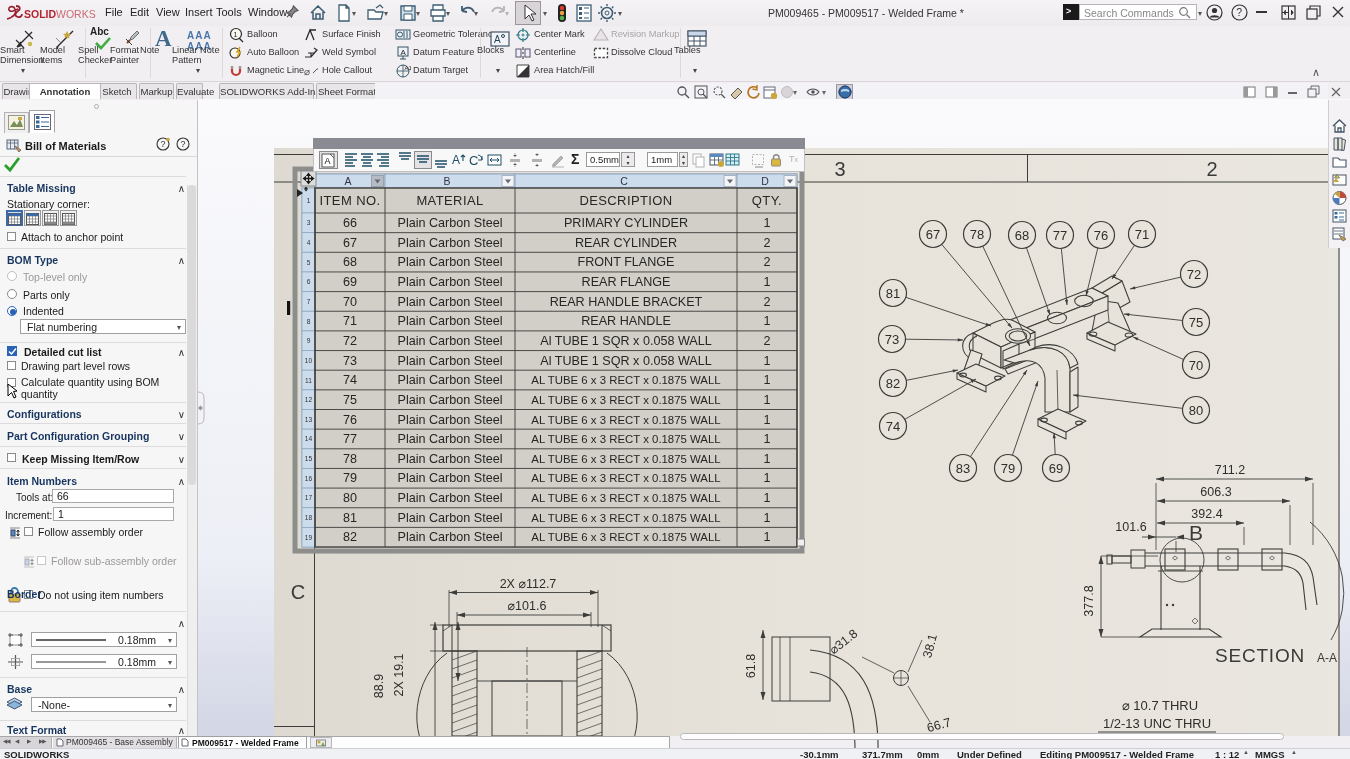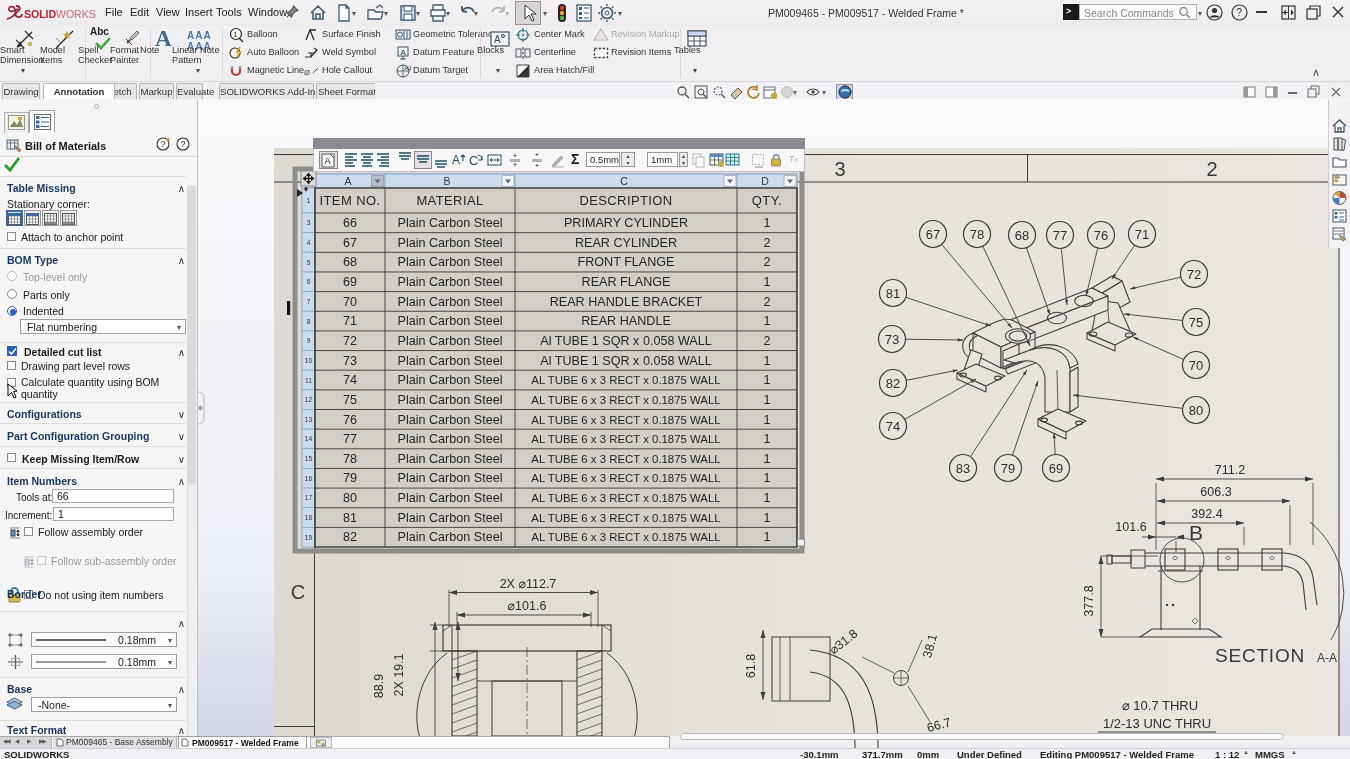--- a/index.html
+++ b/index.html
@@ -244,33 +244,33 @@
     <path d="M2 14 L14 2 L14 14 Z" fill="#333"></path>
   </svg>
 <div class="abs rsmall" style="left:534px;top:65px">Area Hatch/Fill</div>
 <svg class="abs" style="left:593px;top:27px" width="16" height="16" viewBox="0 0 16 16">
     <path d="M8 2 L15 13 H1 Z" stroke="#b8b4b8" fill="#e8e4e8" stroke-width="1.2"></path>
   </svg>
 <div class="abs rsmall gray" style="left:611px;top:29px">Revision Markup</div>
 <svg class="abs" style="left:593px;top:45px" width="16" height="16" viewBox="0 0 16 16">
     <rect x="1.5" y="3.5" width="13" height="9" stroke="#444" stroke-dasharray="2.5 1.6" fill="#fff" stroke-width="1.3"></rect>
   </svg>
-<div class="abs rsmall" style="left:611px;top:47px">Revision Items</div>
+<div class="abs rsmall" style="left:611px;top:47px">Dissolve Cloud</div>
 <div class="sep" style="left:680px"></div>
 <svg class="abs" style="left:686px;top:28px" width="22" height="22" viewBox="0 0 22 22">
     <rect x="2" y="3" width="18" height="15" stroke="#456" fill="#fff" stroke-width="1.2"></rect>
     <path d="M2 8 H20 M2 13 H20 M8 3 V18 M14 3 V18" stroke="#456"></path>
     <rect x="2" y="3" width="18" height="5" fill="#c8d8ea" stroke="#456"></rect>
   </svg>
 <div class="abs rlabel" style="left:674px;top:46px;width:46px">Tables</div>
 <div class="abs" style="left:693px;top:66px;font-size:8px;color:#444">▾</div>
 <div class="abs" style="left:1312px;top:66px;font-size:11px;color:#555">∧</div>
 <div id="tabrow"></div>
 <div class="dtab" style="left:2px;width:38px">Drawing</div>
-<div class="dtab act" style="left:43px;width:72px">Annotation</div>
+<div class="dtab act" style="left:29px;width:72px">Annotation</div>
 <div class="dtab" style="left:97px;width:40px">Sketch</div>
 <div class="dtab" style="left:139px;width:35px">Markup</div>
 <div class="dtab" style="left:176px;width:27px">Evaluate</div>
 <div class="dtab" style="left:219px;width:95px">SOLIDWORKS Add-Ins</div>
 <div class="dtab" style="left:316px;width:62px">Sheet Format</div>
 <div class="abs" style="left:375px;top:83px;width:953px;height:17px;background:#f3f2f7"></div>
 <div class="abs" style="left:836px;top:84px;width:17px;height:16px;background:#d4d0d8;border:1px solid #9a96a2"></div>
 <svg class="abs" style="left:676px;top:85px" width="15" height="15" viewBox="0 0 15 15">
     <circle cx="6" cy="6" r="4" stroke="#555" stroke-width="1.3" fill="none"></circle>
     <path d="M9 9 L13 13" stroke="#555" stroke-width="1.4"></path>

